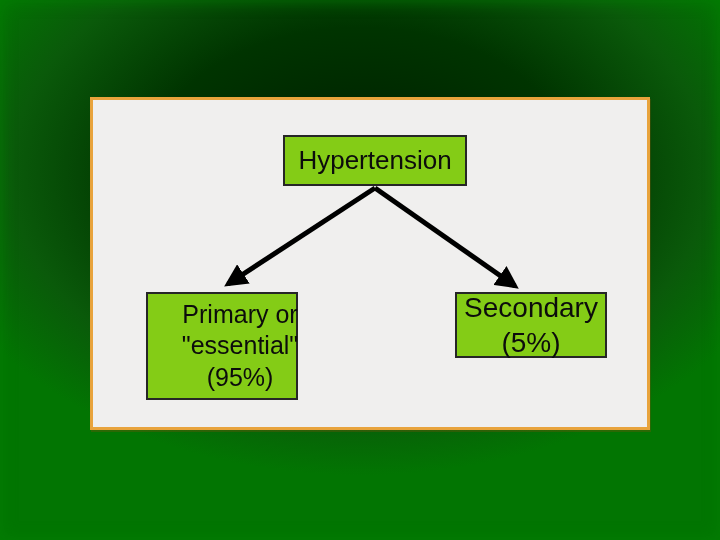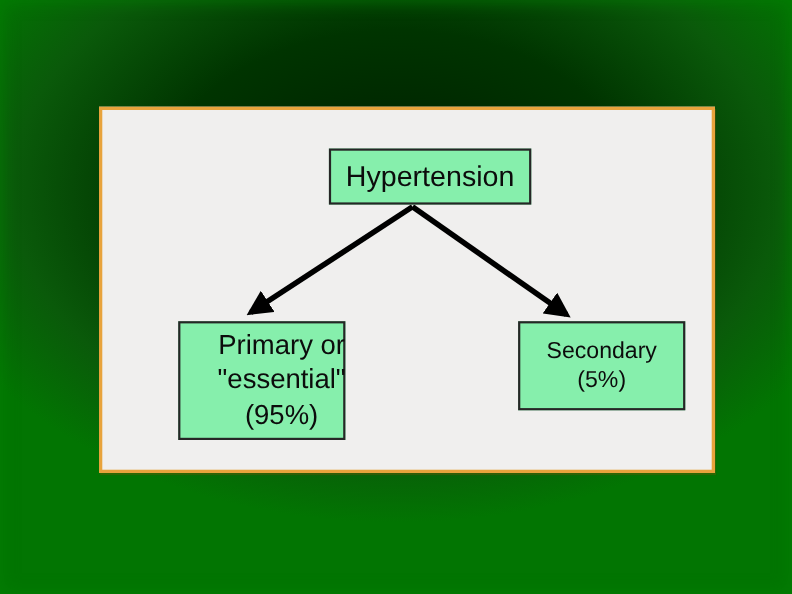--- a/index.html
+++ b/index.html
@@ -41,30 +41,29 @@
     height: 333px;
     box-sizing: border-box;
     border: 3px solid #e8a33c;
     background: #f0efee;
     box-shadow: 1px 2px 0 rgba(120, 80, 10, 0.35);
   }
 
   .node {
     position: absolute;
     box-sizing: border-box;
-    background: #86efac;
+    background: #84cc16;
     border: 2px solid #262626;
     color: #0c0c0c;
     display: flex;
     align-items: center;
     justify-content: center;
     text-align: center;
     white-space: pre-line;
     line-height: 1.26;
-    margin-left: 16px;
   }
 
   .node-root {
     left: 190px;
     top: 35px;
     width: 184px;
     height: 51px;
     font-size: 26px;
   }
 
@@ -74,22 +73,22 @@
     width: 152px;
     height: 108px;
     font-size: 25px;
     padding-left: 36px;
   }
 
   .node-secondary {
     left: 362px;
     top: 192px;
     width: 152px;
-    height: 81px;
-    font-size: 21px;
+    height: 66px;
+    font-size: 28px;
   }
 
   .arrow-layer {
     position: absolute;
     left: 0;
     top: 0;
     width: 554px;
     height: 327px;
     pointer-events: none;
   }

